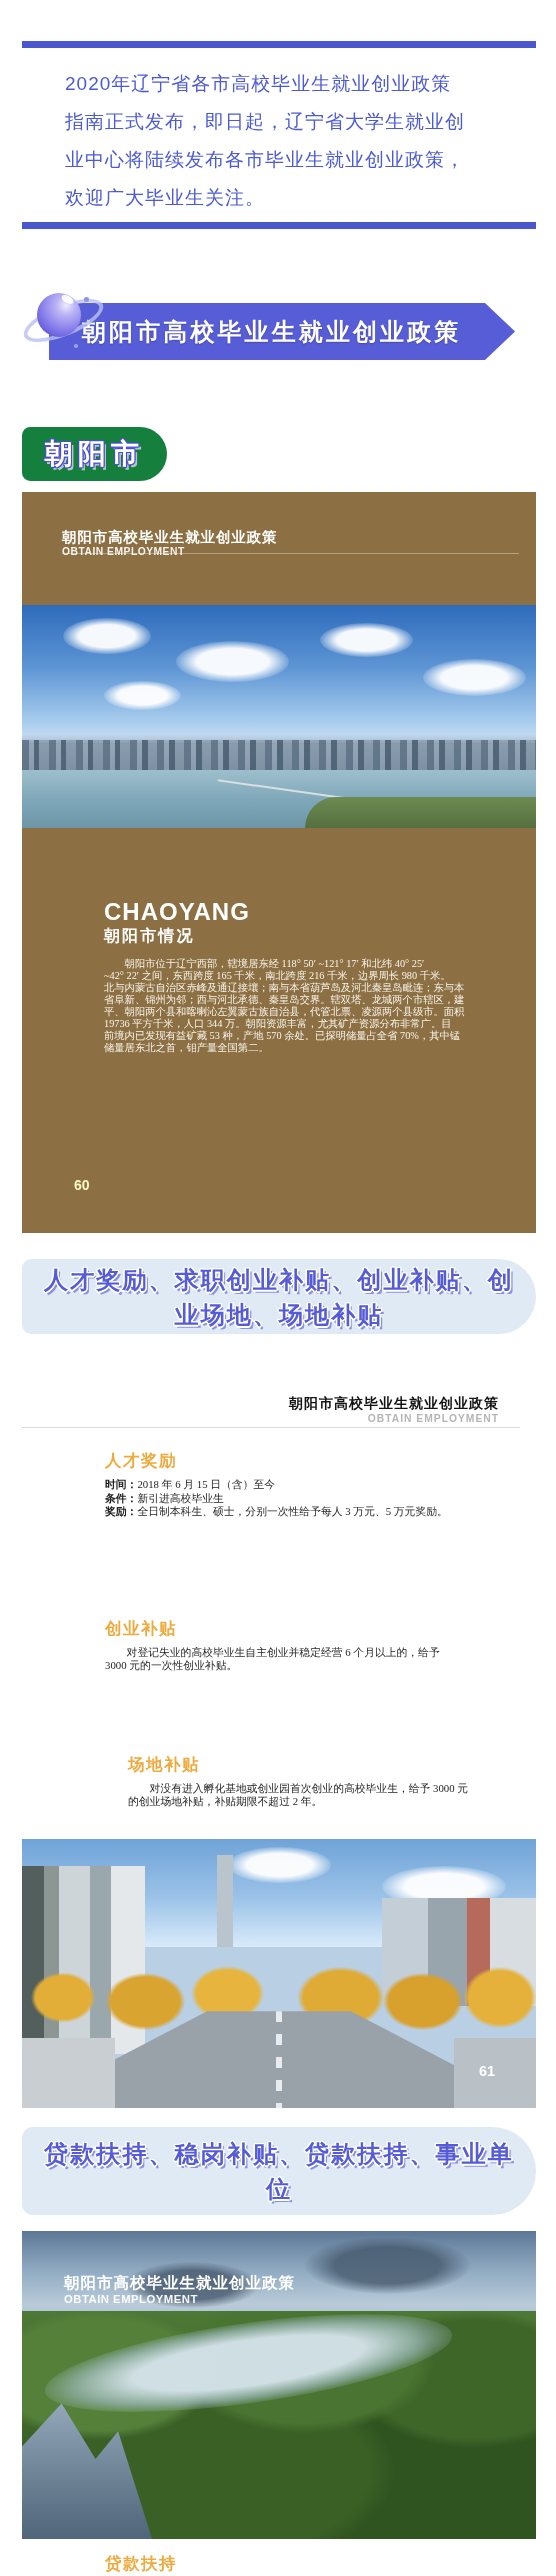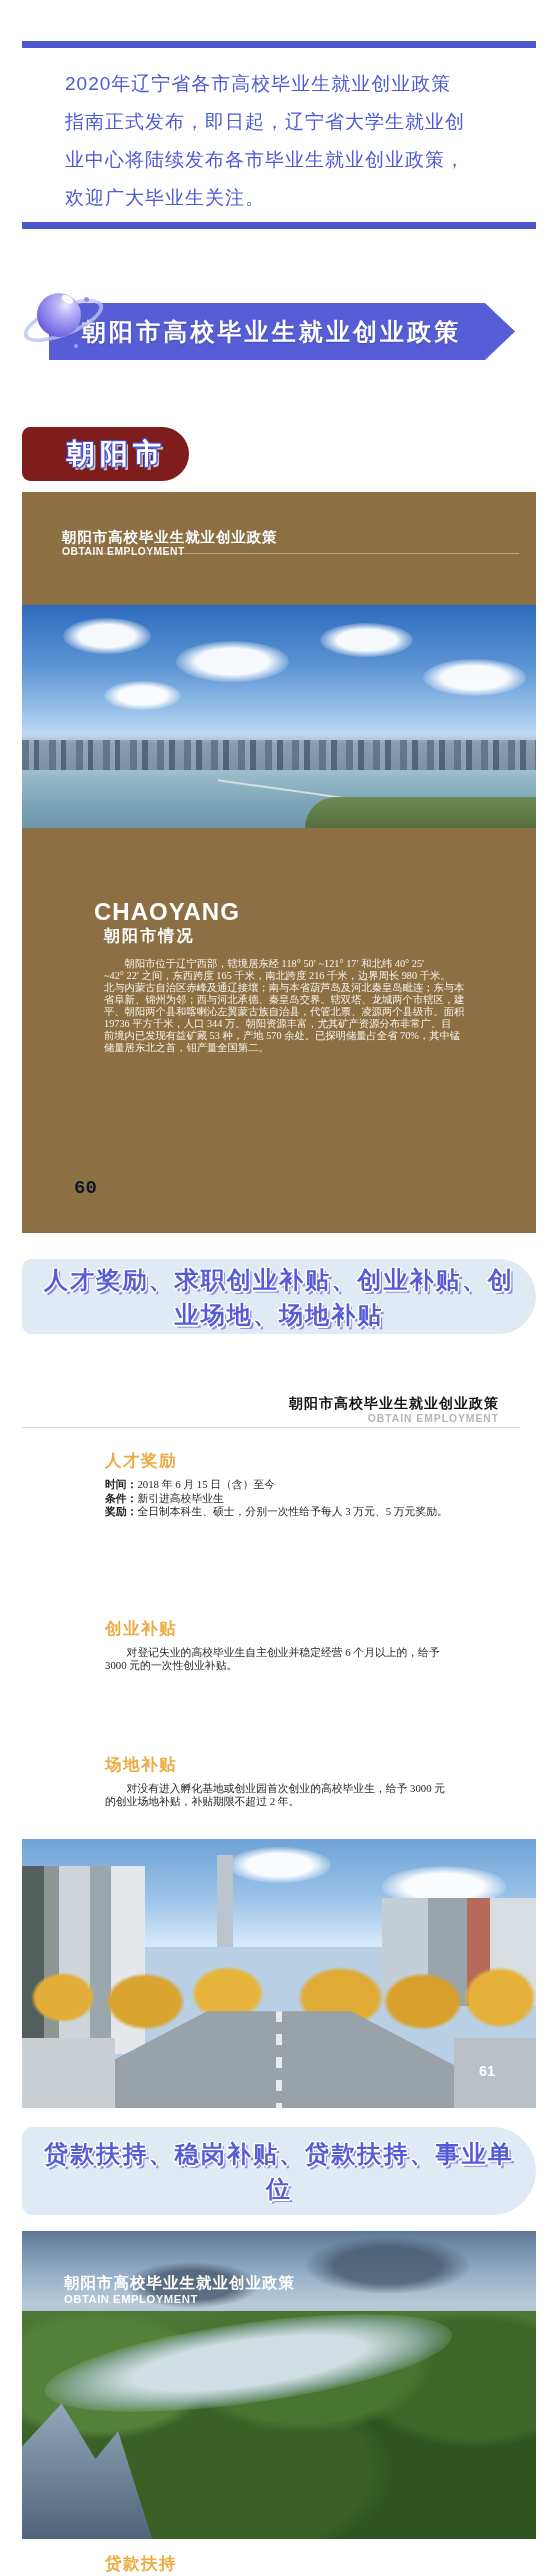--- a/index.html
+++ b/index.html
@@ -26,37 +26,37 @@
   .planet .sphere{position:absolute;left:6.2px;top:10.3px;width:44px;height:44px;border-radius:50%;
        background:radial-gradient(circle at 66% 28%, #eeeafc 0%, #bcb4f5 22%, #8f86ed 52%, #6c62de 75%, #5a50cf 100%);}
   .planet .hl{position:absolute;left:30px;top:13.4px;width:13.4px;height:7.2px;border-radius:50%;
        background:#ffffff;transform:rotate(28deg);opacity:.95;}
   .planet .ring{position:absolute;left:-10.3px;top:21.6px;width:77px;height:23px;border-radius:50%;
        border:4.6px solid rgba(186,192,243,.8);transform:rotate(-22deg);}
   .planet .d1{position:absolute;left:53px;top:14.4px;width:4.6px;height:4.6px;border-radius:50%;background:#8d93ea;}
   .planet .d2{position:absolute;left:43px;top:61px;width:3.6px;height:3.6px;border-radius:50%;background:#9aa0ee;}
 
   
-  .region-tag{position:absolute;left:22px;top:427px;width:145px;height:54px;background:#7f1d1d;
-              border-radius:8.2px 27px 27px 8.2px;display:flex;align-items:center;justify-content:center;padding-left:22px;}
+  .region-tag{position:absolute;left:22px;top:427px;width:145px;height:54px;background:#15803d;
+              border-radius:8.2px 27px 27px 8.2px;display:flex;align-items:center;justify-content:center;}
   .region-tag span{font-size:28px;font-weight:bold;color:#ffffff;letter-spacing:5.2px;
       text-shadow:-1px -1px 0 #4a4fd0,1px -1px 0 #4a4fd0,-1px 1px 0 #4a4fd0,1px 1px 0 #4a4fd0,
                   0 -1px 0 #4a4fd0,0 1px 0 #4a4fd0,-1px 0 0 #4a4fd0,1px 0 0 #4a4fd0,2.6px 3.1px 0 #b9c3cc;}
 
   
   .page60{position:absolute;left:22px;top:492px;width:514px;height:741px;background:#8c7043;color:#f7f3ea;}
   .p60-title{position:absolute;left:40px;top:36px;font-size:14.4px;font-weight:bold;letter-spacing:1px;color:#fff;}
   .p60-sub{position:absolute;left:40px;top:54px;font-size:10.3px;font-weight:bold;color:rgba(255,255,255,.92);letter-spacing:0.5px;}
   .p60-rule{position:absolute;left:40px;top:61px;width:457px;height:1px;background:rgba(255,255,255,.35);}
   .p60-photo{position:absolute;left:0;top:113px;width:514px;height:223px;overflow:hidden;}
-  .p60-en{position:absolute;left:72px;top:406px;font-size:24px;font-weight:bold;color:#fff;letter-spacing:1px;}
+  .p60-en{position:absolute;left:82px;top:406px;font-size:24px;font-weight:bold;color:#fff;letter-spacing:1px;}
   .p60-cn{position:absolute;left:82px;top:434px;font-size:16px;font-weight:bold;color:#fff;letter-spacing:2.1px;}
   .p60-para{position:absolute;left:82px;top:466px;width:376px;font-size:10.3px;line-height:12px;
             font-family:"Liberation Serif",serif;color:#f8f4ec;text-indent:2em;}
-  .p60-num{position:absolute;left:52px;top:685px;font-size:19px;font-weight:bold;color:#0f172a;font-family:Liberation Mono, monospace;}
+  .p60-num{position:absolute;left:52px;top:685px;font-size:14px;font-weight:bold;color:#fef9c3;}
 
   
   .p1-sky{position:absolute;left:0;top:0;width:100%;height:62%;
      background:linear-gradient(180deg,#2e6bbc 0%,#5d95d4 45%,#a9cdee 85%,#cfe3f6 100%);}
   .cloud{position:absolute;border-radius:50%;background:radial-gradient(ellipse at center,rgba(255,255,255,.95) 0 45%,rgba(255,255,255,0) 75%);}
   .p1-city{position:absolute;left:0;top:58%;width:100%;height:16%;
      background:linear-gradient(180deg,rgba(170,188,203,0) 0%,#9fb1c0 30%,#8496a8 100%);}
   .p1-city:before{content:"";position:absolute;left:0;bottom:0;width:100%;height:85%;
      background:repeating-linear-gradient(90deg,rgba(90,110,130,.85) 0 7.2px,rgba(140,158,175,.6) 7.2px 12.4px,
         rgba(75,95,115,.9) 12.4px 17.5px,rgba(120,140,158,.55) 17.5px 27px);}
@@ -127,21 +127,21 @@
   .p3-river{position:absolute;left:4%;top:30%;width:80%;height:26%;border-radius:50%;
      background:radial-gradient(ellipse at center,rgba(214,228,236,.95) 0 40%,rgba(170,196,210,.6) 60%,rgba(0,0,0,0) 75%);
      transform:rotate(-8deg);}
   .p3-rock{position:absolute;left:0;bottom:0;width:55%;height:50%;
      clip-path:polygon(0 100%,0 40%,14% 12%,26% 48%,34% 30%,46% 100%);
      background:linear-gradient(180deg,#9cb0c2 0%,#718699 55%,#51657a 100%);}
   .p3-title{position:absolute;left:42px;top:42px;font-size:15.5px;font-weight:bold;color:#fff;letter-spacing:1px;}
   .p3-sub{position:absolute;left:42px;top:62px;font-size:11.3px;font-weight:bold;color:rgba(255,255,255,.95);letter-spacing:0.5px;}
 
   
-  .p61-s1{top:1450px;}.p61-s2{top:1525px;}.p61-s3{top:1618px;}.p61-s4{top:1674px;}.p61-s5{top:1754px;}
+  .p61-s1{top:1450px;}.p61-s2{top:1525px;}.p61-s3{top:1618px;}.p61-s4{top:1674px;}.p61-s5{top:1754px;margin-left:23px;}
   .p62-s1{top:2553px;}
 </style>
 </head>
 <body>
 
 <div id="canvas">
 
   <div class="bar" style="top:41px"></div>
 
   <div class="intro-text ml">2020年辽宁省各市高校毕业生就业创业政策

